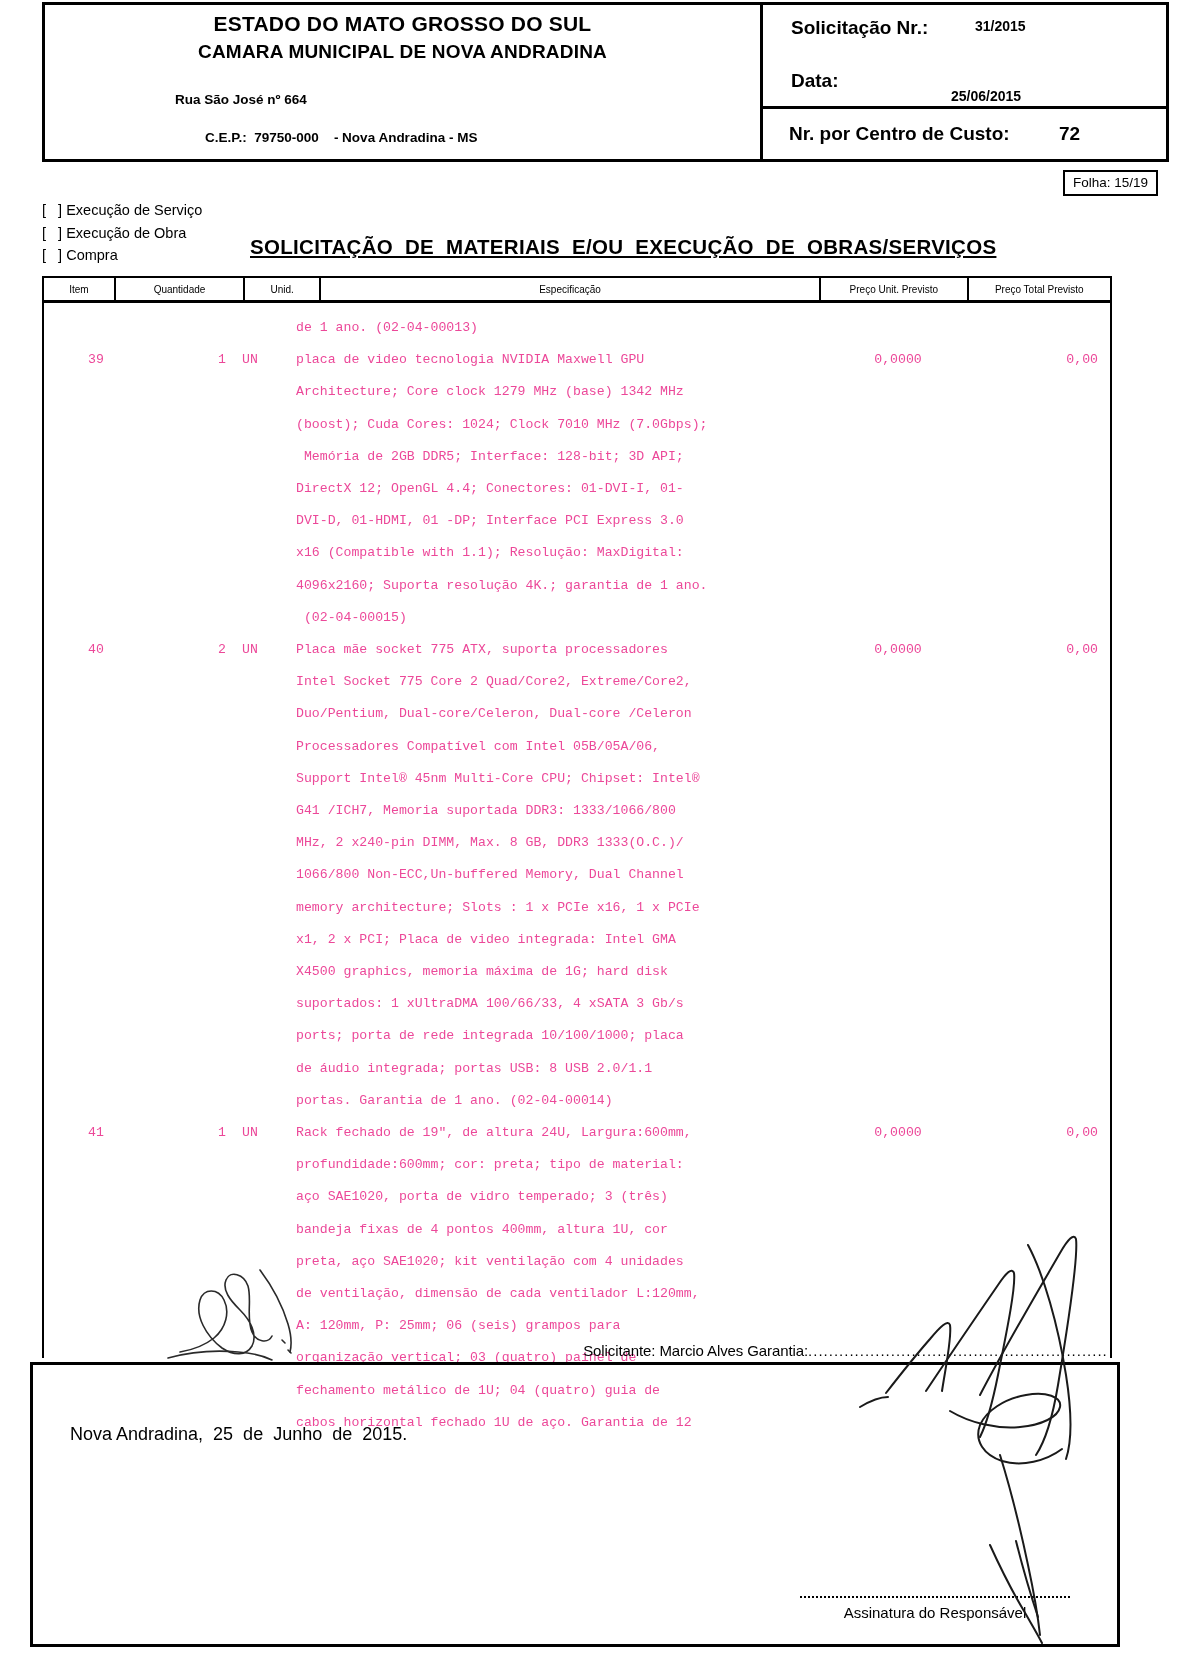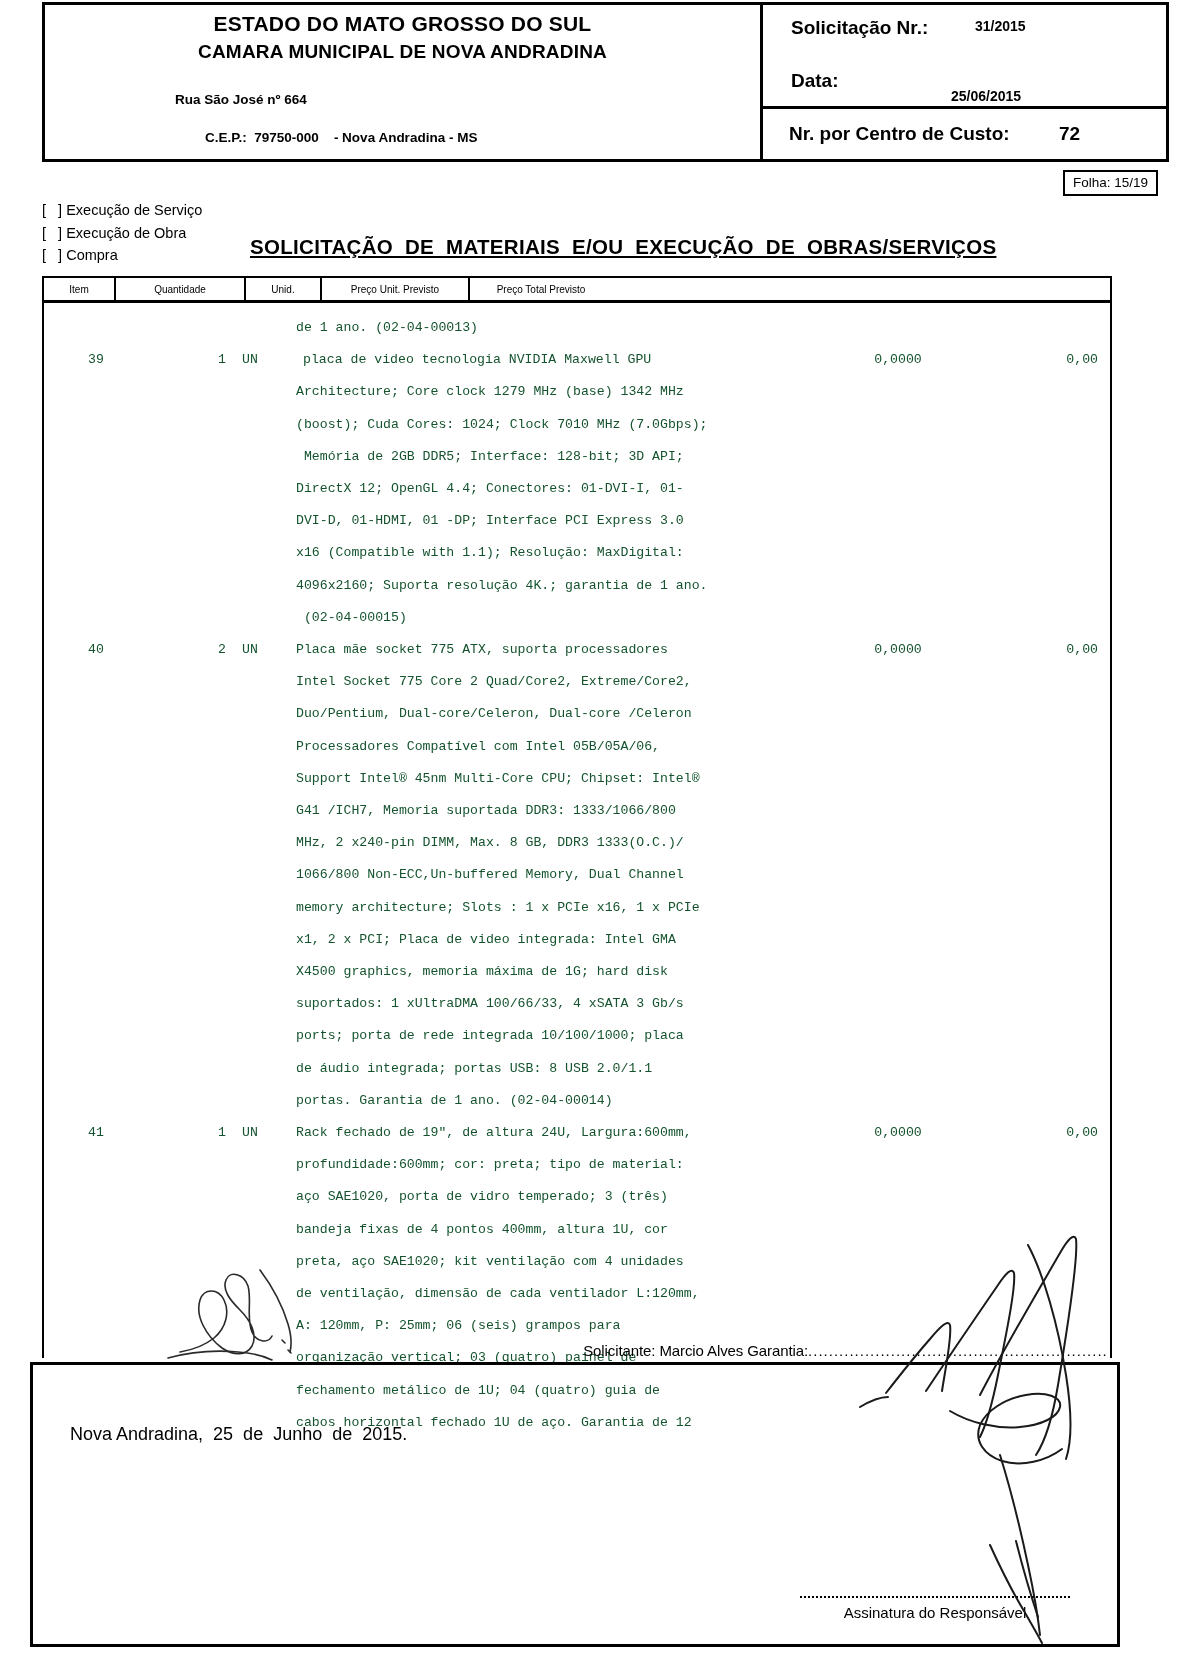--- a/index.html
+++ b/index.html
@@ -158,21 +158,21 @@
     position: relative;
     border-left: 2px solid #000;
     border-right: 2px solid #000;
     height: 1055px;
     box-sizing: border-box;
   }
 
   .mono {
     font-family: "Liberation Mono", "DejaVu Sans Mono", monospace;
     font-size: 13.2px;
-    color: #14532d;
+    color: #ec4899;
   }
   .spec-line {
     position: absolute;
     left: 252px;
     white-space: pre;
   }
   .cell-item {
     position: absolute;
     left: 24px;
     width: 56px;
@@ -292,26 +292,27 @@
   <div class="check-row">[   ] Compra</div>
 </div>
 
 <div class="doc-title">SOLICITAÇÃO  DE  MATERIAIS  E/OU  EXECUÇÃO  DE  OBRAS/SERVIÇOS</div>
 
 <div class="tbl">
   <div class="tbl-head">
     <div class="th c-item">Item</div>
     <div class="th c-qtd">Quantidade</div>
     <div class="th c-unid">Unid.</div>
+    <div class="th c-espec">Especificação</div>
     <div class="th c-pu">Preço Unit. Previsto</div>
     <div class="th c-pt">Preço Total Previsto</div>
   </div>
   <div class="tbl-body" id="table-body">
       <div class="spec-line mono" style="top: 17px;">de 1 ano. (02-04-00013)</div>
-      <div class="spec-line mono" style="top: 49.2px; margin-left: 7px;">placa de video tecnologia NVIDIA Maxwell GPU</div>
+      <div class="spec-line mono" style="top: 49.2px;">placa de video tecnologia NVIDIA Maxwell GPU</div>
       <div class="spec-line mono" style="top: 81.4px;">Architecture; Core clock 1279 MHz (base) 1342 MHz</div>
       <div class="spec-line mono" style="top: 113.6px;">(boost); Cuda Cores: 1024; Clock 7010 MHz (7.0Gbps);</div>
       <div class="spec-line mono" style="top: 145.8px;"> Memória de 2GB DDR5; Interface: 128-bit; 3D API;</div>
       <div class="spec-line mono" style="top: 178px;">DirectX 12; OpenGL 4.4; Conectores: 01-DVI-I, 01-</div>
       <div class="spec-line mono" style="top: 210.2px;">DVI-D, 01-HDMI, 01 -DP; Interface PCI Express 3.0</div>
       <div class="spec-line mono" style="top: 242.4px;">x16 (Compatible with 1.1); Resolução: MaxDigital:</div>
       <div class="spec-line mono" style="top: 274.6px;">4096x2160; Suporta resolução 4K.; garantia de 1 ano.</div>
       <div class="spec-line mono" style="top: 306.8px;"> (02-04-00015)</div>
       <div class="cell-item mono" style="top: 49.2px;">39</div>
       <div class="cell-qtd mono" style="top: 49.2px;">1</div>

